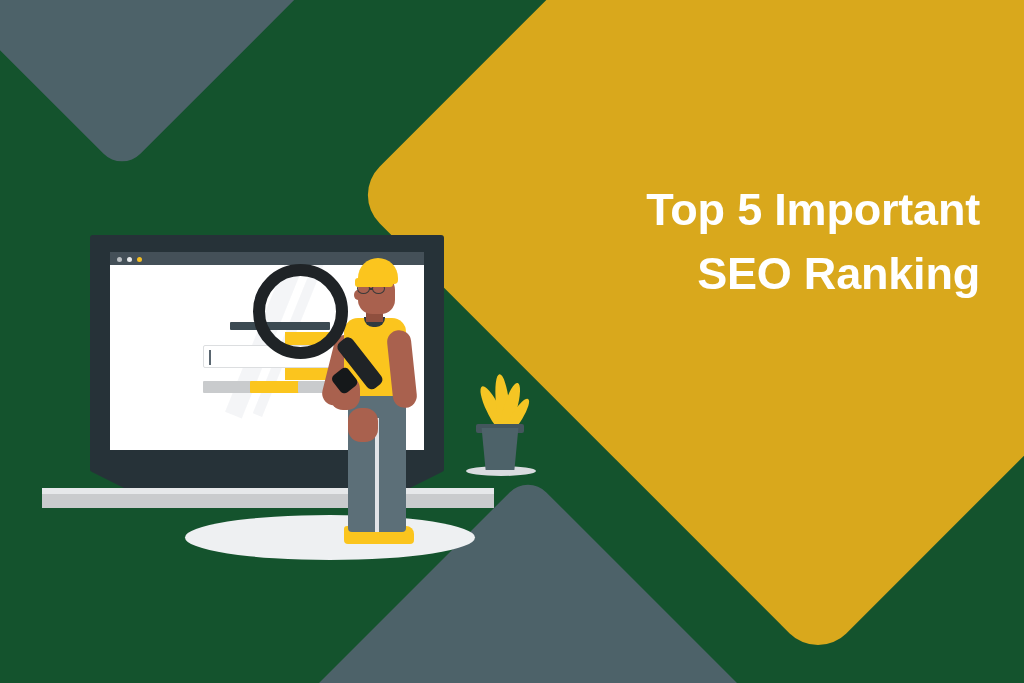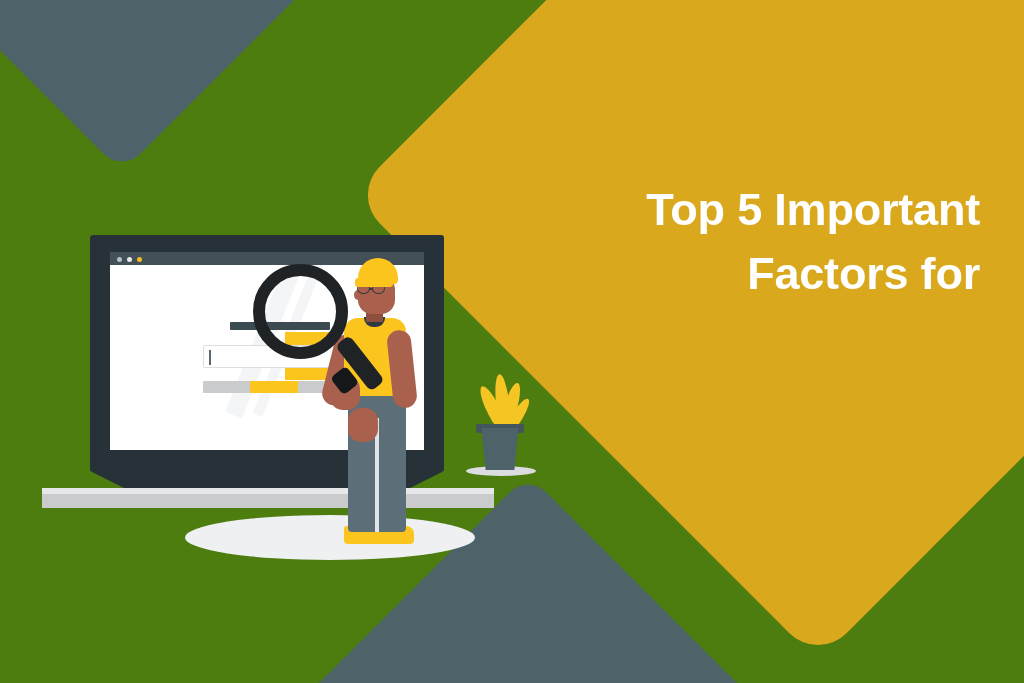--- a/index.html
+++ b/index.html
@@ -5,21 +5,21 @@
 <style>
   * { margin:0; padding:0; box-sizing:border-box; }
   html, body {
     width:1024px; height:683px;
     font-family:"Liberation Sans", sans-serif;
     overflow:hidden;
   }
   #banner {
     position:relative;
     width:1024px; height:683px;
-    background:#4d7c0f;
+    background:#14532d;
     overflow:hidden;
   }
 
   
   .shape { position:absolute; }
 
   #shape-top-left {
     width:300px; height:300px;
     background:#4d6269;
     border-radius:26px;
@@ -329,16 +329,16 @@
       <div id="hand-lower"></div>
     </div>
 
     <div id="magnifier-handle"></div>
     <div id="magnifier-grip"></div>
     <div id="magnifier-ring"></div>
   </div>
 
   <div id="title-block">
     <span class="line">Top 5 Important</span>
-    <span class="line">Factors for</span>
+    <span class="line">SEO Ranking</span>
   </div>
 
 </div>
 
 </body></html>

